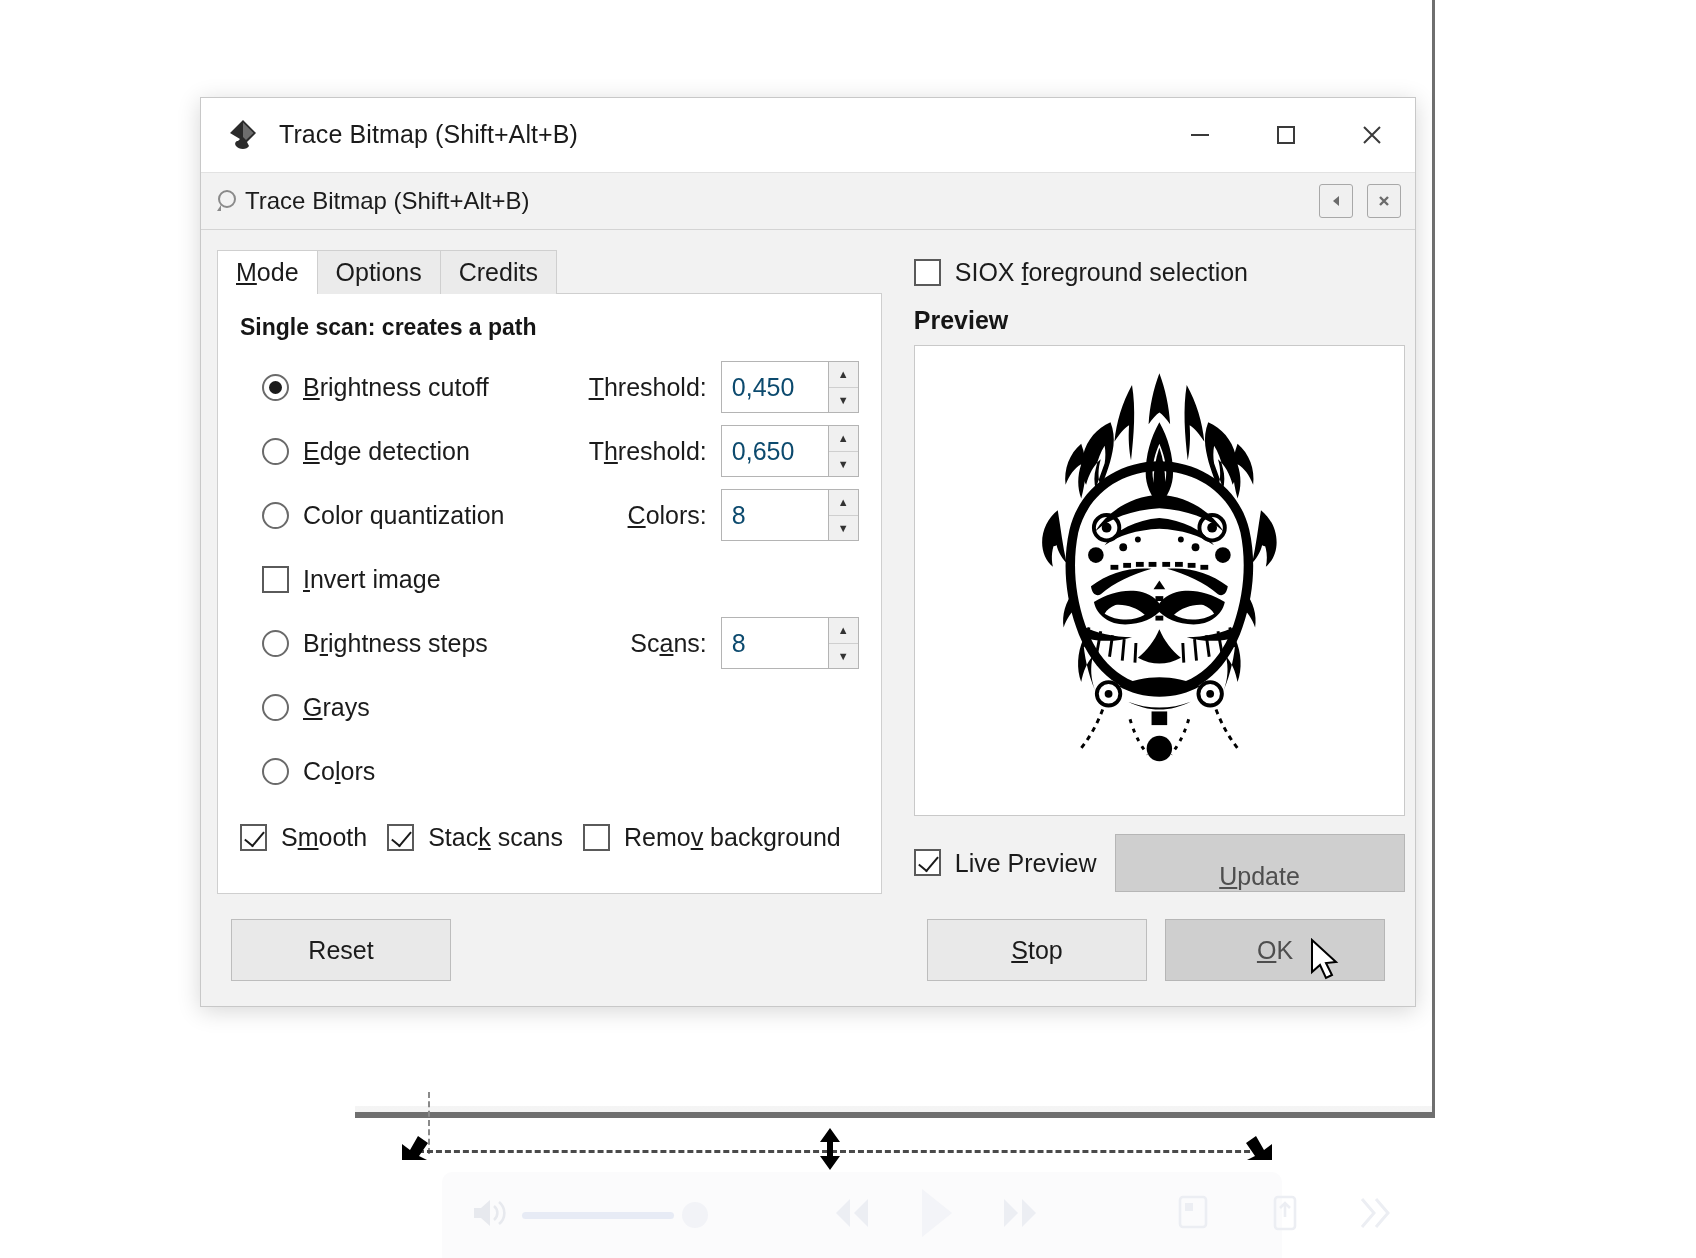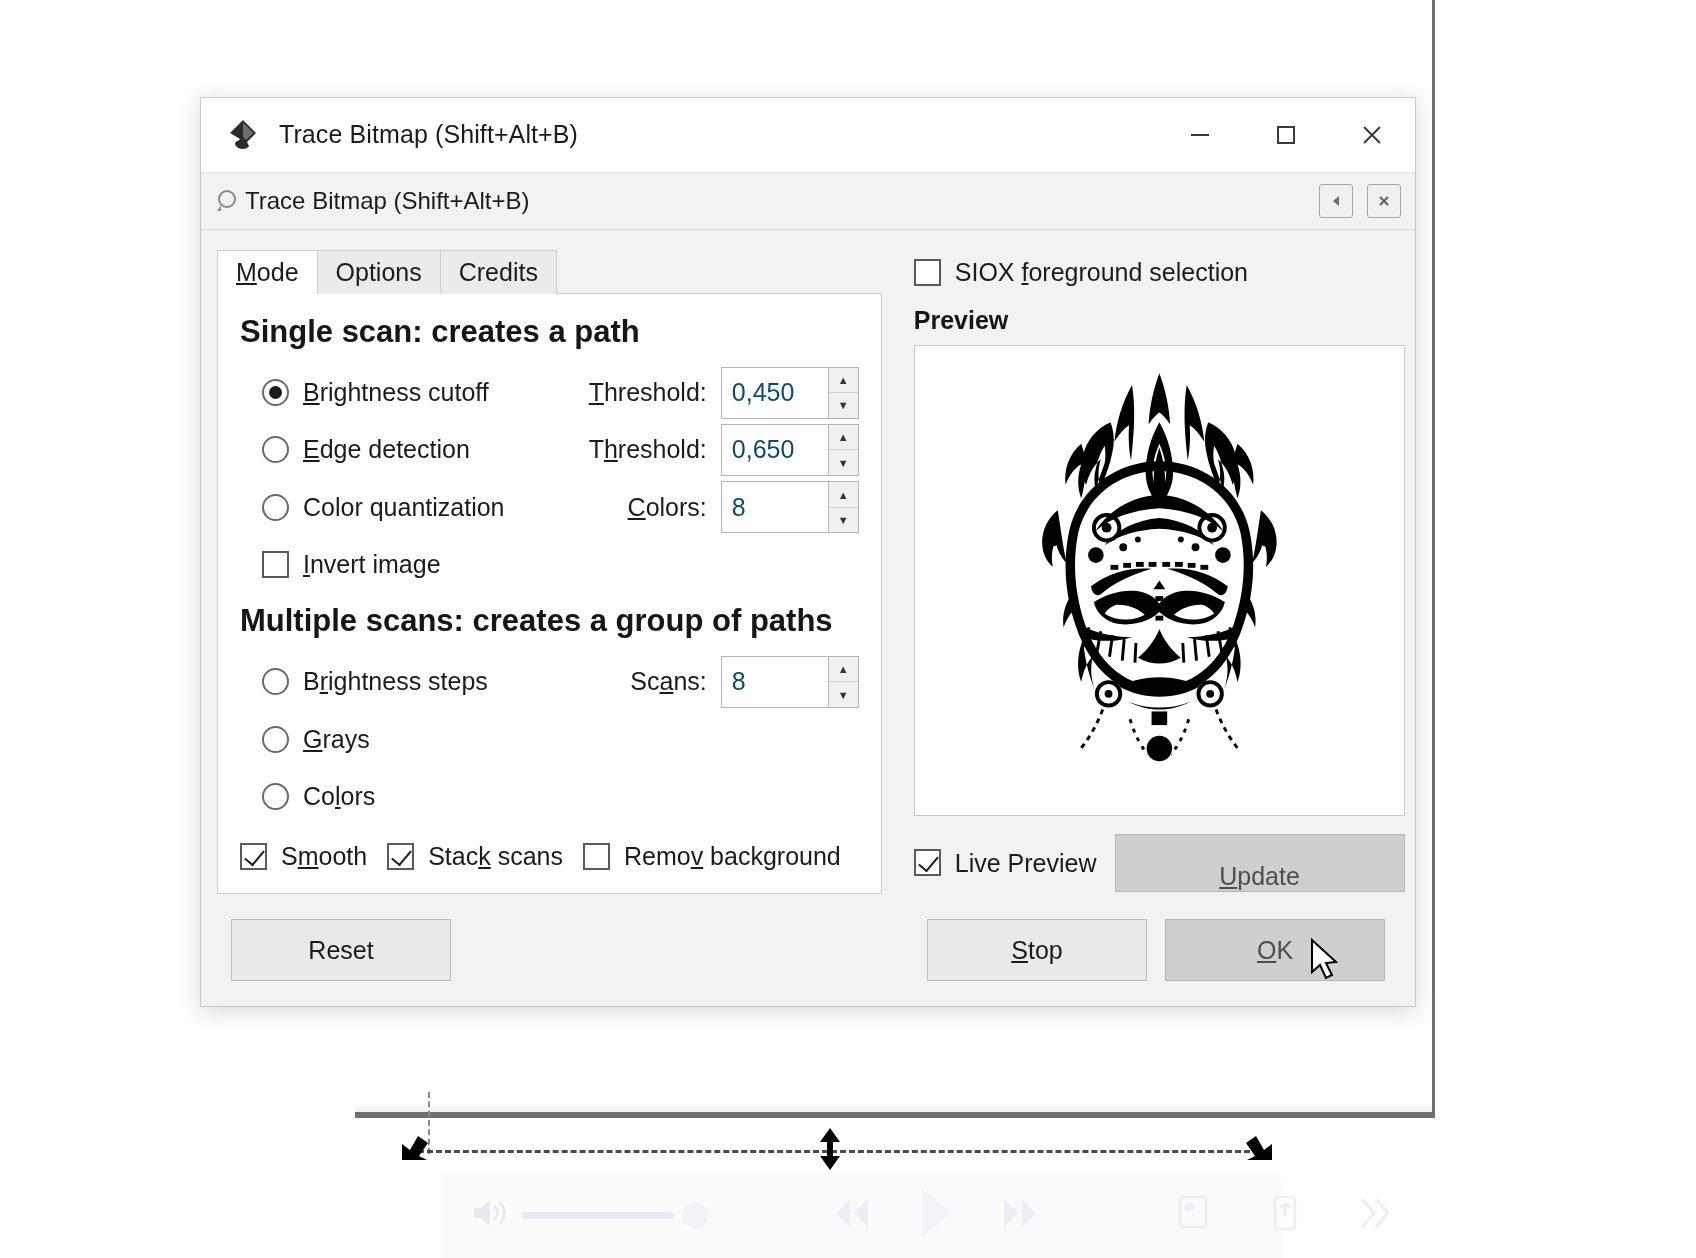--- a/index.html
+++ b/index.html
@@ -150,21 +150,21 @@
   .tabpanel {
     flex:1;
     background:#ffffff;
     border:1px solid #cfcfcf;
     margin-top:-1px;
     padding: 14px 22px 10px 22px;
     display:flex;flex-direction:column;
     min-height:0;
   }
   .grp-title {
-    font-size: 31px; font-weight:bold; color:#161616;
+    font-size: 23px; font-weight:bold; color:#161616;
     margin: 6px 0 14px 0;
   }
   .row {
     display:flex; align-items:center;
     height: 64px;
   }
   .row .ctrl-label {
     display:flex; align-items:center;
     font-size:25px; color:#1b1b1b;
     margin-left: 22px;
@@ -465,21 +465,20 @@
           </div>
         </div>
 
         <div class="row">
           <div class="ctrl-label">
             <span class="cbox"></span>
             <span class="lbl"><u class="acc">I</u><span>nvert image</span></span>
           </div>
         </div>
 
-        <div class="grp-title" style="margin-top:10px;">Multiple scans: creates a group of paths</div>
 
         <div class="row">
           <div class="ctrl-label">
             <span class="radio"></span>
             <span class="lbl">B<u class="acc">r</u><span>ightness steps</span></span>
           </div>
           <span class="spacer"></span>
           <span class="field-label">Sc<u class="acc">a</u>ns:</span>
           <div class="spin">
             <div class="spin-input">8</div>

